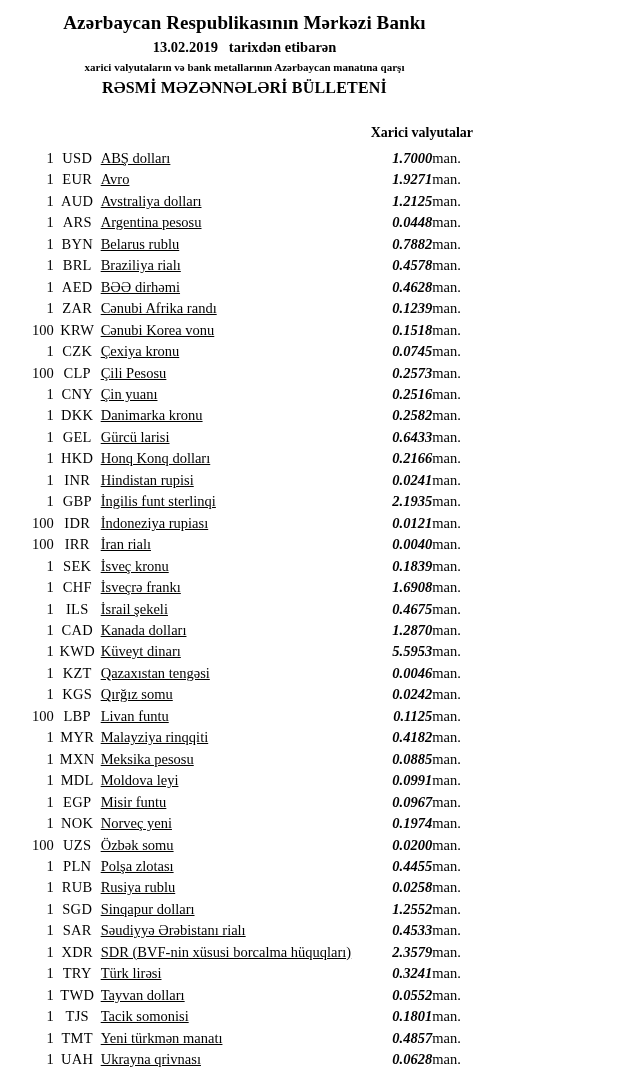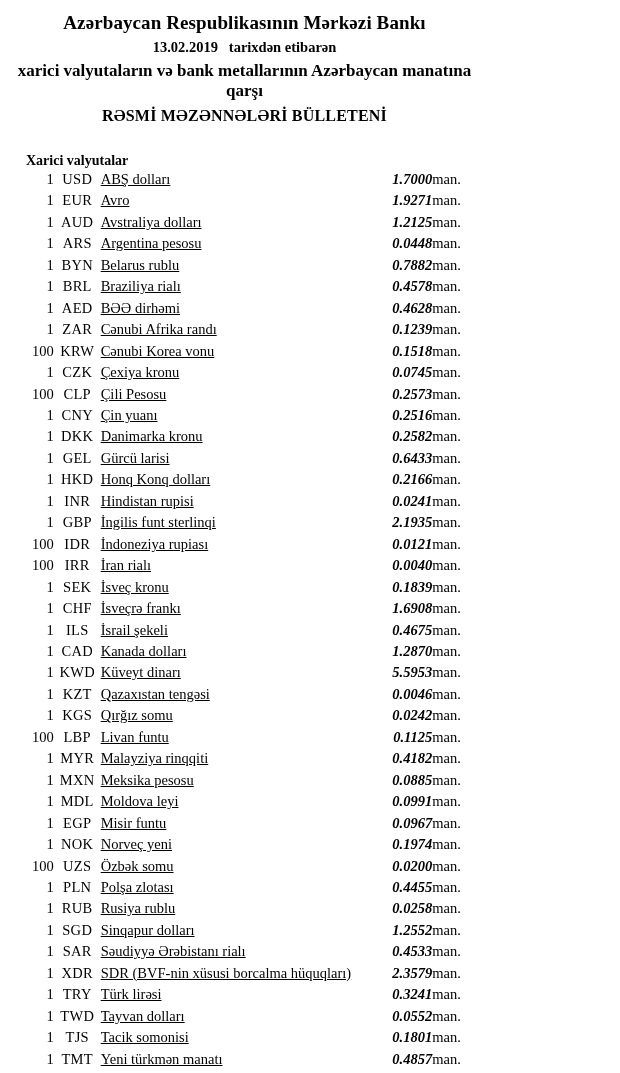--- a/index.html
+++ b/index.html
@@ -33,34 +33,35 @@
   }
   .date-line {
     font-size: 14.5px;
     font-weight: bold;
     margin-bottom: 5px;
   }
   .date-line .date-val {
     font-weight: bold;
   }
   .subtitle-line {
-    font-size: 17px;
+    font-size: 11px;
     font-weight: bold;
     margin-bottom: 6px;
   }
   .bulletin-line {
     font-size: 16px;
     font-weight: bold;
     letter-spacing: 0.2px;
     margin-bottom: 28px;
   }
   .section-title {
-    text-align: left;
+    text-align: right;
     font-size: 14px;
     font-weight: bold;
+    margin-bottom: 7px;
     padding-left: 10px;
   }
   table.rates {
     width: 100%;
     border-collapse: collapse;
     font-size: 14.5px;
   }
   table.rates td {
     padding: 0;
     line-height: 21.45px;

